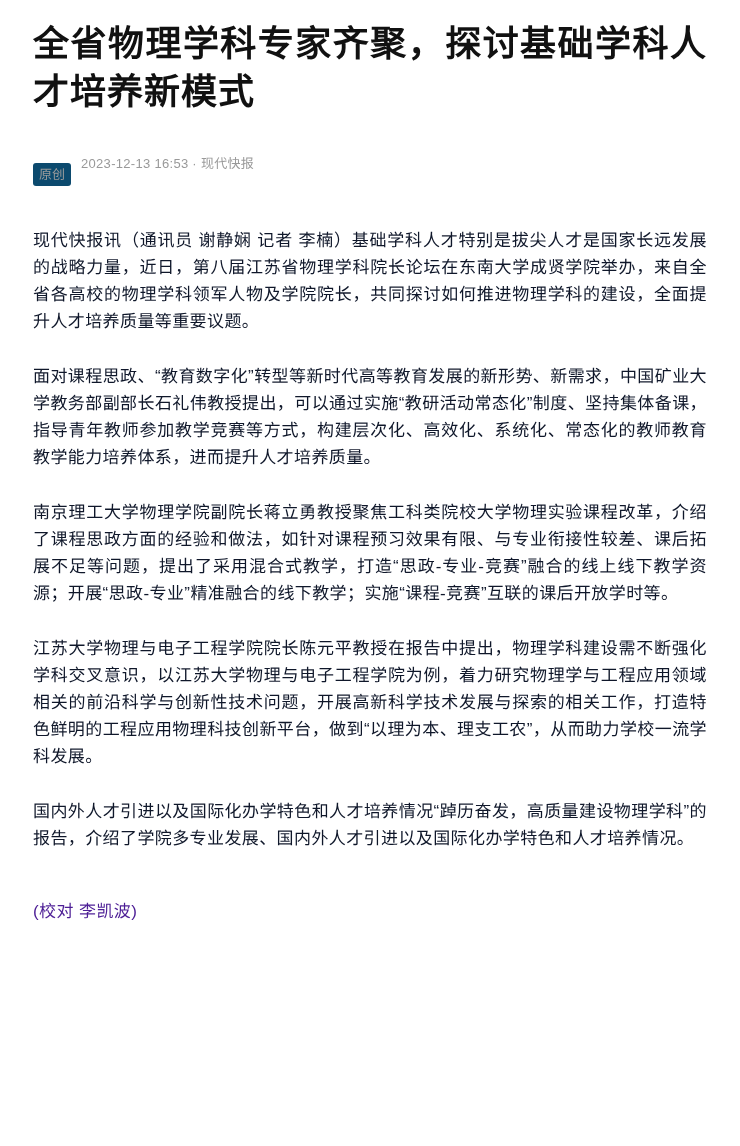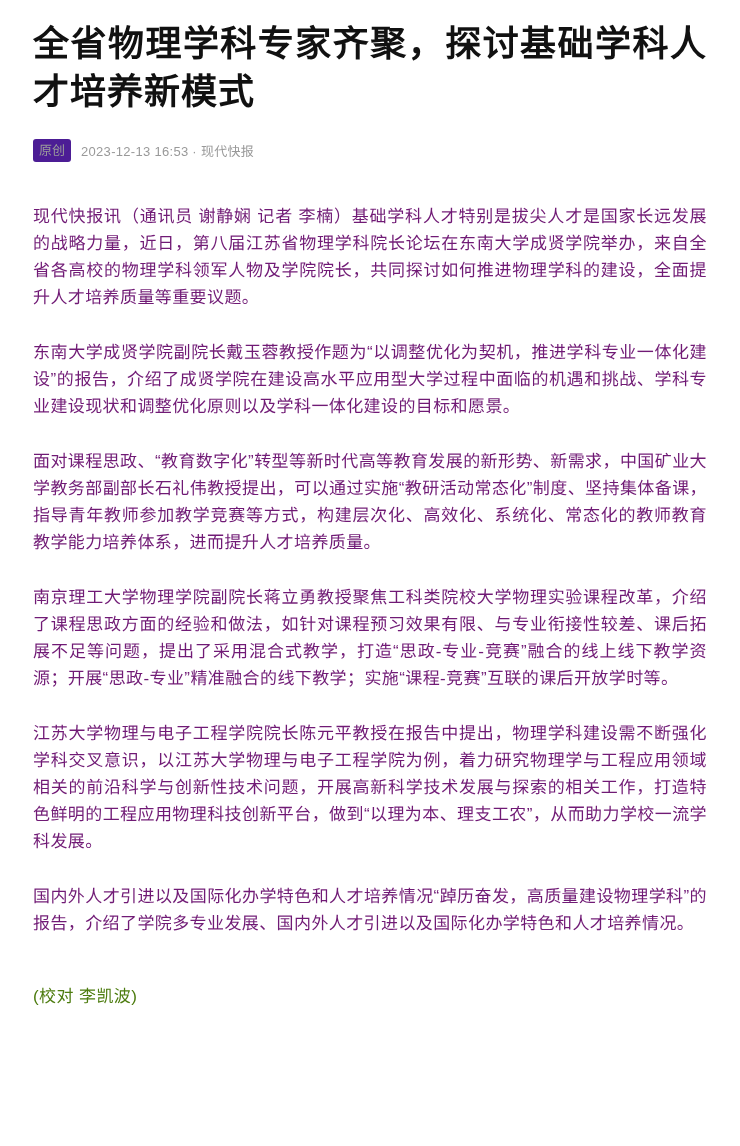--- a/index.html
+++ b/index.html
@@ -26,68 +26,68 @@
     text-align: justify;
   }
   .meta-row {
     margin-top: 23px;
     display: flex;
     align-items: center;
     gap: 10px;
   }
   .origin-badge {
     display: inline-block;
-    background: #4c1d95;
+    background: #0c4a6e;
     color: #9b9b9b;
     font-size: 13px;
     line-height: 13px;
     padding: 5px 6px;
     border-radius: 3px;
     flex: 0 0 auto;
+    margin-top: 24px;
   }
   .meta-text {
     color: #999999;
     font-size: 13px;
     letter-spacing: 0.3px;
   }
   .article-body {
     margin-top: 41px;
   }
   .article-body p {
     font-size: 17px;
     line-height: 27px;
-    color: #701a75;
+    color: #0f172a;
     letter-spacing: 0.4px;
     text-align: justify;
     margin-bottom: 28px;
   }
   .proof-note {
     font-size: 17px;
     line-height: 27px;
-    color: #4d7c0f;
+    color: #4c1d95;
     letter-spacing: 0.4px;
     margin-top: 46px;
   }
 </style>
 </head>
 <body>
 
 <div class="page">
   <div class="article">
 
     <h1 class="article-title">全省物理学科专家齐聚，探讨基础学科人才培养新模式</h1>
 
     <div class="meta-row">
       <span class="origin-badge">原创</span>
       <span class="meta-text">2023-12-13 16:53 · 现代快报</span>
     </div>
 
     <div class="article-body">
       <p>现代快报讯（通讯员 谢静娴 记者 李楠）基础学科人才特别是拔尖人才是国家长远发展的战略力量，近日，第八届江苏省物理学科院长论坛在东南大学成贤学院举办，来自全省各高校的物理学科领军人物及学院院长，共同探讨如何推进物理学科的建设，全面提升人才培养质量等重要议题。</p>
-      <p>东南大学成贤学院副院长戴玉蓉教授作题为“以调整优化为契机，推进学科专业一体化建设”的报告，介绍了成贤学院在建设高水平应用型大学过程中面临的机遇和挑战、学科专业建设现状和调整优化原则以及学科一体化建设的目标和愿景。</p>
       <p>面对课程思政、“教育数字化”转型等新时代高等教育发展的新形势、新需求，中国矿业大学教务部副部长石礼伟教授提出，可以通过实施“教研活动常态化”制度、坚持集体备课，指导青年教师参加教学竞赛等方式，构建层次化、高效化、系统化、常态化的教师教育教学能力培养体系，进而提升人才培养质量。</p>
       <p>南京理工大学物理学院副院长蒋立勇教授聚焦工科类院校大学物理实验课程改革，介绍了课程思政方面的经验和做法，如针对课程预习效果有限、与专业衔接性较差、课后拓展不足等问题，提出了采用混合式教学，打造“思政-专业-竞赛”融合的线上线下教学资源；开展“思政-专业”精准融合的线下教学；实施“课程-竞赛”互联的课后开放学时等。</p>
       <p>江苏大学物理与电子工程学院院长陈元平教授在报告中提出，物理学科建设需不断强化学科交叉意识，以江苏大学物理与电子工程学院为例，着力研究物理学与工程应用领域相关的前沿科学与创新性技术问题，开展高新科学技术发展与探索的相关工作，打造特色鲜明的工程应用物理科技创新平台，做到“以理为本、理支工农”，从而助力学校一流学科发展。</p>
       <p>国内外人才引进以及国际化办学特色和人才培养情况“踔历奋发，高质量建设物理学科”的报告，介绍了学院多专业发展、国内外人才引进以及国际化办学特色和人才培养情况。</p>
       <div class="proof-note">(校对 李凯波)</div>
     </div>
 
   </div>
 </div>
 

